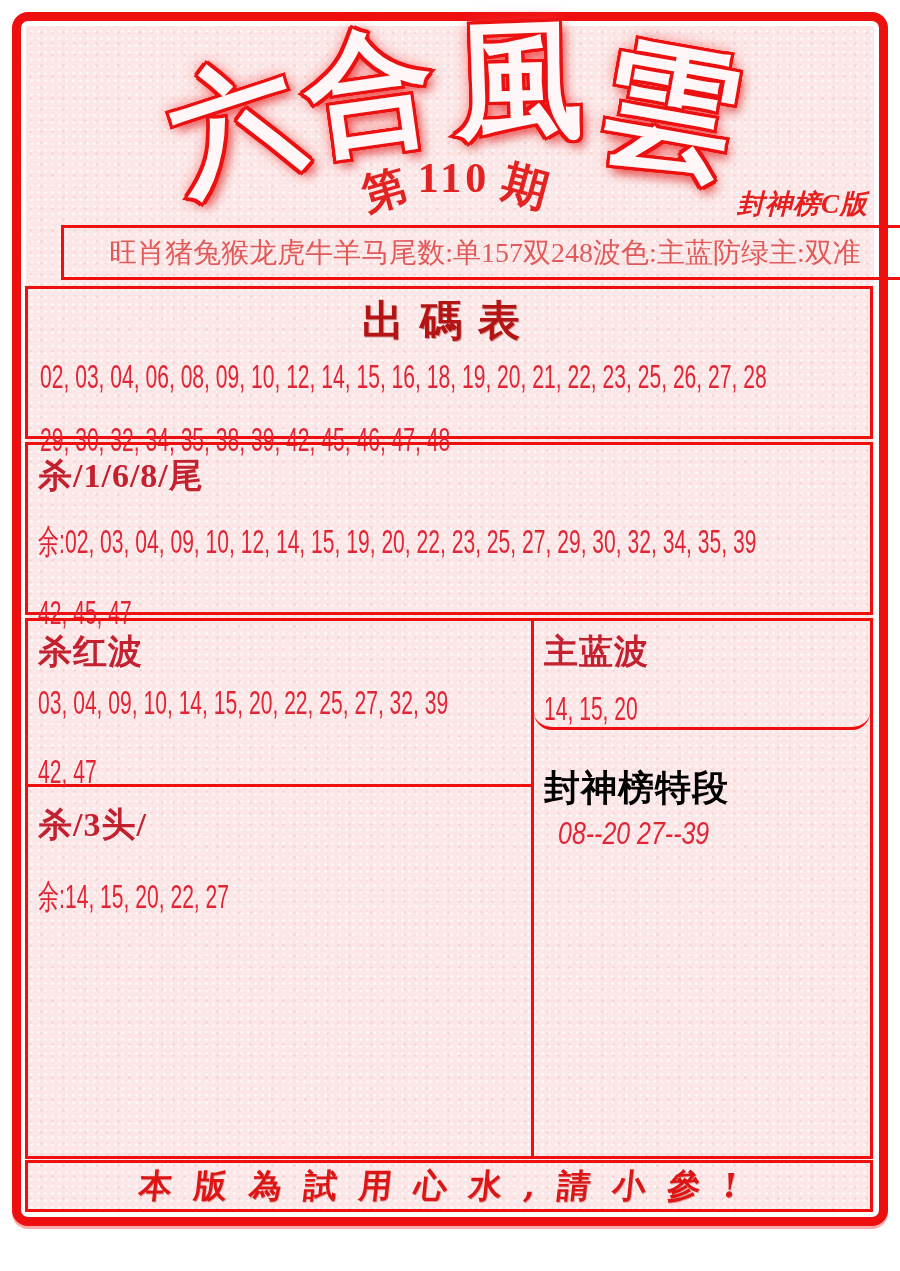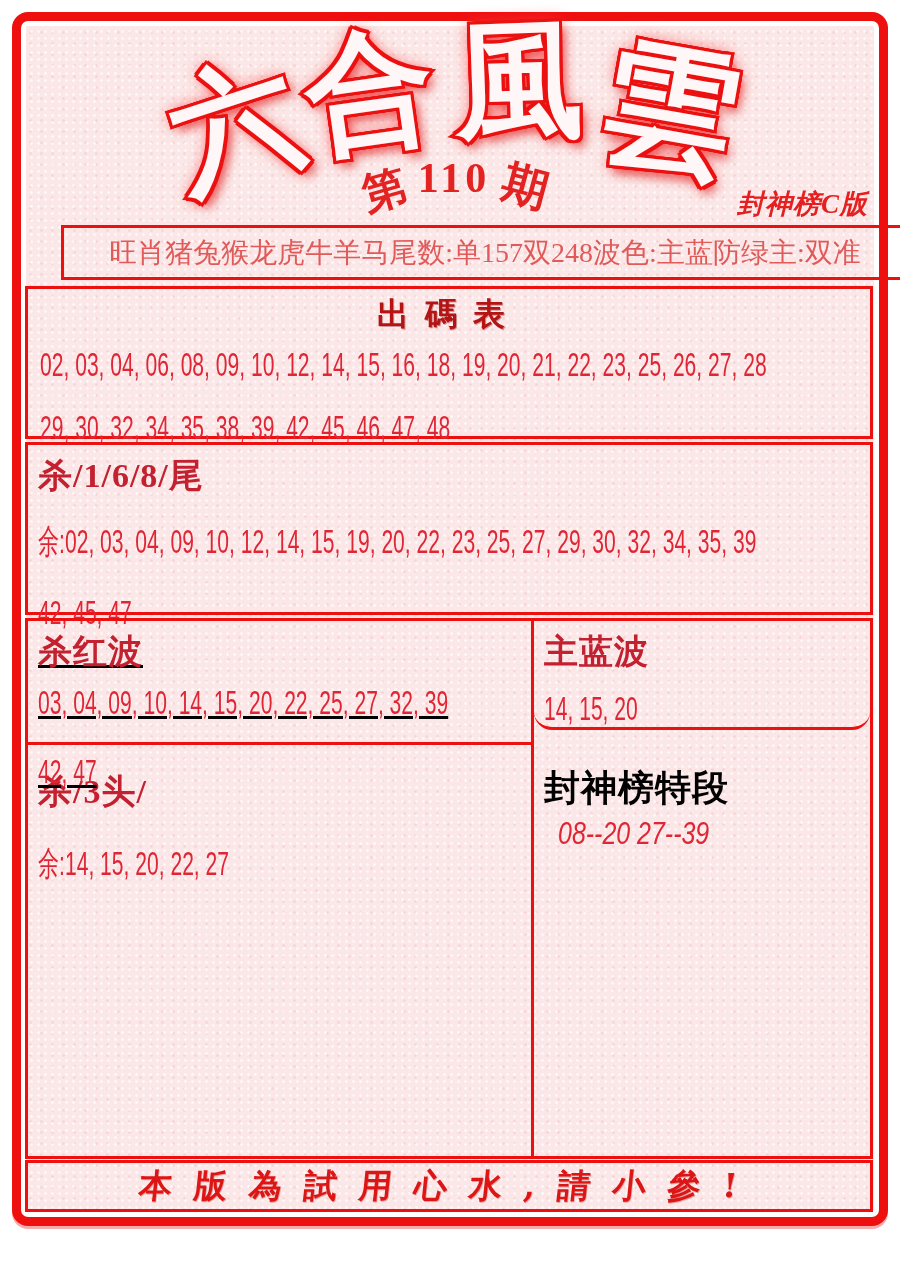--- a/index.html
+++ b/index.html
@@ -44,49 +44,49 @@
 
   .edition{left:630px;top:186px;width:238px;text-align:right;font-size:27px;font-weight:bold;font-style:italic;color:#e62020;font-family:"Liberation Serif","DejaVu Serif",serif;letter-spacing:1px;}
 
   
   .rbox{border:3px solid #ee0f0f;background:transparent;}
 
   .band{left:25px;top:225px;width:848px;height:55px;display:flex;align-items:center;justify-content:center;margin-left:36px;}
   .band-text{font-size:28px;color:#e15a5a;font-family:"Liberation Serif","DejaVu Serif",serif;white-space:nowrap;letter-spacing:0px;}
 
   .chuma{left:25px;top:286px;width:848px;height:153px;padding:4px 6px;}
-  .cal-title{text-align:center;font-size:32px;font-weight:bold;color:#b41414;font-family:"DejaVu Serif","Liberation Serif",serif;letter-spacing:16px;text-shadow:1px 1px 0 rgba(120,0,0,.35);}
+  .cal-title{text-align:center;font-size:42px;font-weight:bold;color:#b41414;font-family:"DejaVu Serif","Liberation Serif",serif;letter-spacing:16px;text-shadow:1px 1px 0 rgba(120,0,0,.35);}
 
   .nums{font-size:34px;color:#e02535;white-space:nowrap;transform:scaleX(.62);transform-origin:0 50%;font-family:"Liberation Sans","DejaVu Sans",sans-serif;}
   .chuma .nums{margin-left:6px;}
   .chuma .l1{margin-top:8px;}
   .chuma .l2{margin-top:24px;}
 
   .shawei{left:25px;top:442px;width:848px;height:173px;padding:8px 10px;}
   .lbl{font-size:34px;font-weight:bold;color:#c32030;font-family:"Liberation Serif","DejaVu Serif",serif;letter-spacing:1px;}
   .shawei .l1{margin-top:20px;}
   .shawei .l2{margin-top:28px;}
 
   
   .grid{left:25px;top:618px;width:848px;height:541px;display:flex;}
   .colL{width:503px;border-right:3px solid #ee0f0f;display:flex;flex-direction:column;}
   .colR{flex:1;display:flex;flex-direction:column;}
   .cell{box-sizing:border-box;padding:8px 10px;}
   .bb{border-bottom:3px solid #ee0f0f;}
-  .cL1{height:124px;text-decoration:underline;}
+  .cL1{height:166px;}
   .cL2{height:175px;}
   .cL3{flex:1;}
   .cR1{height:109px;border-radius:18px;}
   .cR2{height:103px;}
   .cR3{flex:1;}
   .cell .val{margin-top:14px;}
   .cL1 .l1{margin-top:8px;}
   .cL1 .l2{margin-top:30px;}
   .cL2 .val{margin-top:22px;}
-  .cL3 .lbl{margin-top:16px;}
+  .cL3 .lbl{margin-top:7px;}
   .cL3 .val{margin-top:26px;}
   .cR2 .val{margin-top:52px;}
   .cR3 .lbl{margin-top:26px;font-size:36px;color:#000000;}
   .cR3 .val{margin-top:2px;margin-left:14px;font-style:italic;font-size:32px;transform:scaleX(.78);}
 
   
   .banner{left:25px;top:1160px;width:848px;height:52px;display:flex;align-items:center;justify-content:center;}
   .banner-text{font-size:33px;font-weight:bold;color:#dd1515;font-family:"DejaVu Serif","Liberation Serif",serif;letter-spacing:22px;transform:skewX(-6deg);white-space:nowrap;text-shadow:1px 1px 0 rgba(150,0,0,.3);}
 </style>
 </head>

